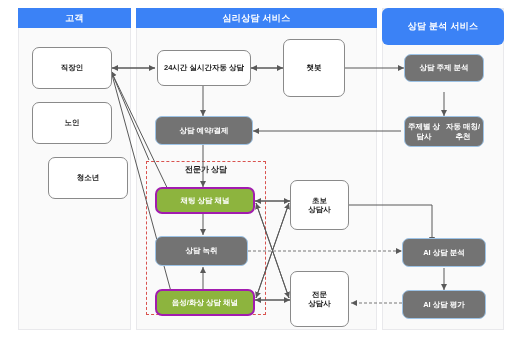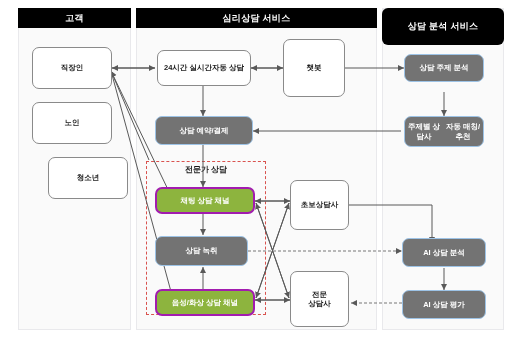--- a/index.html
+++ b/index.html
@@ -2,21 +2,21 @@
 <html><head>
 <meta charset="utf-8">
 <style>
   html,body{margin:0;padding:0;background:#ffffff;}
   body{width:522px;height:342px;position:relative;overflow:hidden;
        font-family:"Liberation Sans","DejaVu Sans",sans-serif;}
   #root{position:absolute;left:0;top:0;width:522px;height:342px;}
 
   
   .panel{position:absolute;background:#fafafa;border:1px solid #e9e9ec;box-sizing:border-box;}
-  .panel-head{position:absolute;background:#000000;color:#ffffff;
+  .panel-head{position:absolute;background:#3b82f6;color:#ffffff;
               display:flex;align-items:center;justify-content:center;
               font-size:9px;font-weight:bold;letter-spacing:.3px;box-sizing:border-box;}
 
   
   .node{position:absolute;box-sizing:border-box;display:flex;align-items:center;
         justify-content:center;text-align:center;line-height:1.25;
         font-size:7.5px;border-radius:7px;}
   .node.white{background:#ffffff;border:1px solid #8a8a8a;color:#1a1a1a;font-weight:bold;}
   .node.blue{background:#737373;border:1px solid #9dc3e6;color:#ffffff;font-weight:bold;}
   .node.green{background:#8db43e;border:2px solid #a21caf;color:#ffffff;font-weight:bold;}
@@ -122,21 +122,21 @@
   <div class="node white" style="left:283px;top:39px;width:62px;height:58px;">챗봇</div>
 
   <div class="node blue" style="left:155px;top:116px;width:98px;height:29px;">상담 예약/결제</div>
 
   <div class="node green" style="left:155px;top:187px;width:100px;height:27px;">채팅 상담 채널</div>
 
   <div class="node blue" style="left:155px;top:236px;width:93px;height:30px;">상담 녹취</div>
 
   <div class="node green" style="left:155px;top:289px;width:100px;height:27px;">음성/화상 상담 채널</div>
 
-  <div class="node white" style="left:290px;top:180px;width:59px;height:50px;">
+  <div class="node white" style="left:290px;top:180px;width:59px;height:50px;flex-direction:column;">
     <span>초보</span>
     <span>상담사</span>
   </div>
 
   <div class="node white" style="left:290px;top:271px;width:59px;height:56px;flex-direction:column;font-family:Liberation Serif, serif;">
     <span>전문</span>
     <span>상담사</span>
   </div>
 
   <div class="node blue" style="left:404px;top:54px;width:80px;height:28px;">상담 주제 분석</div>

